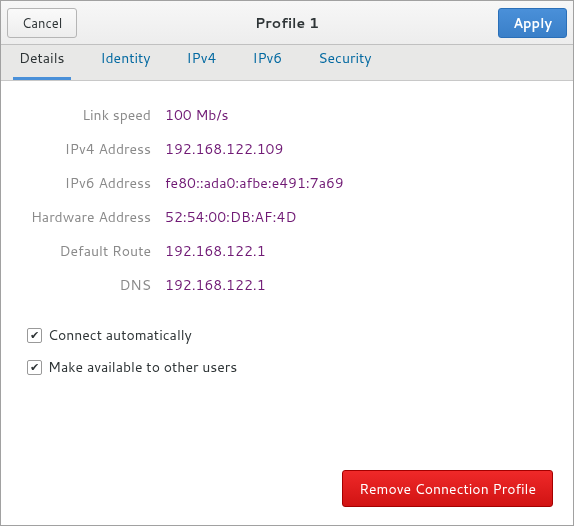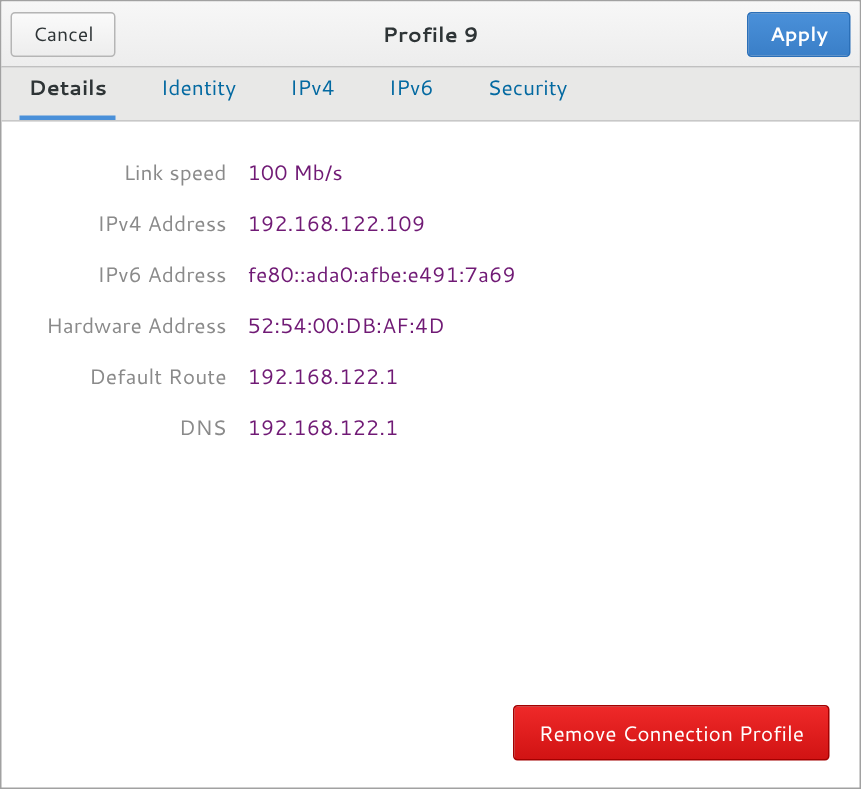--- a/index.html
+++ b/index.html
@@ -7,21 +7,21 @@
   .window { width: 574px; height: 526px; border: 1px solid #a1a1a1; background: #fff; display: flex; flex-direction: column; }
   
   .titlebar { height: 44px; background: linear-gradient(to bottom, #f7f7f7, #ededed); border-bottom: 1px solid #c0c0c0; display: flex; align-items: center; padding: 0 6px; position: relative; }
   .titlebar .title { position: absolute; left: 0; right: 0; text-align: center; font-weight: bold; font-size: 14px; color: #2e3436; pointer-events: none; }
   .btn { height: 30px; padding: 0 14px; border-radius: 3px; font-size: 13px; cursor: pointer; font-family: inherit; }
   .btn-cancel { background: linear-gradient(to bottom, #fafafa, #ededed); border: 1px solid #b5b5b5; color: #2e3436; }
   .btn-apply { background: linear-gradient(to bottom, #4a90d9, #3a7fc8); border: 1px solid #2a6fb8; color: #fff; font-weight: bold; margin-left: auto; }
 
   .tabbar { height: 36px; background: #e8e8e7; border-bottom: 1px solid #c8c8c8; display: flex; align-items: flex-end; padding: 0 12px; gap: 24px; }
   .tab { padding: 9px 6px; font-size: 14px; color: #0369a1; cursor: pointer; border-bottom: 3px solid transparent; }
-  .tab.active { color: #2e3436; font-weight: bold; border-bottom: 3px solid #4a90d9; }
+  .tab.active { color: #2e3436; font-weight: normal; border-bottom: 3px solid #4a90d9; }
 
   .content { flex: 1; padding: 24px 20px 18px 20px; display: flex; flex-direction: column; }
   .rows { display: grid; grid-template-columns: 130px 1fr; row-gap: 14px; column-gap: 14px; margin-bottom: 30px; }
   .rlabel { text-align: right; color: #8a8a8a; font-size: 14px; }
   .rval { color: #701a75; font-size: 14px; }
 
   .checks { display: flex; flex-direction: column; gap: 12px; margin-left: 6px; }
   .check { display: flex; align-items: center; gap: 6px; font-size: 14px; color: #2e3436; cursor: pointer; }
   .checkbox { width: 15px; height: 15px; border: 1px solid #999; border-radius: 2px; background: #fff; display: inline-flex; align-items: center; justify-content: center; font-size: 11px; line-height: 1; }
   .checkbox.checked::after { content: "✔"; color: #2e3436; font-size: 11px; }
@@ -29,21 +29,21 @@
   .footer { margin-top: auto; display: flex; justify-content: flex-end; }
   .btn-remove { background: linear-gradient(to bottom, #ef2929, #d11313); border: 1px solid #a40000; color: #fff; height: 37px; padding: 0 16px; border-radius: 3px; font-size: 14px; cursor: pointer; font-family: inherit; }
 </style>
 </head>
 <body>
 
 <div class="window">
 
   <div class="titlebar">
     <button class="btn btn-cancel">Cancel</button>
-    <div class="title">Profile 9</div>
+    <div class="title">Profile 1</div>
     <button class="btn btn-apply">Apply</button>
   </div>
 
   <div class="tabbar">
     <div class="tab active">Details</div>
     <div class="tab">Identity</div>
     <div class="tab">IPv4</div>
     <div class="tab">IPv6</div>
     <div class="tab">Security</div>
   </div>
@@ -62,19 +62,29 @@
       <div class="rlabel">Hardware Address</div>
       <div class="rval">52:54:00:DB:AF:4D</div>
 
       <div class="rlabel">Default Route</div>
       <div class="rval">192.168.122.1</div>
 
       <div class="rlabel">DNS</div>
       <div class="rval">192.168.122.1</div>
     </div>
 
+    <div class="checks">
+      <label class="check">
+        <span class="checkbox checked"></span>
+        <span>Connect automatically</span>
+      </label>
+      <label class="check">
+        <span class="checkbox checked"></span>
+        <span>Make available to other users</span>
+      </label>
+    </div>
 
     <div class="footer">
       <button class="btn-remove">Remove Connection Profile</button>
     </div>
   </div>
 
 </div>
 
 </body></html>

